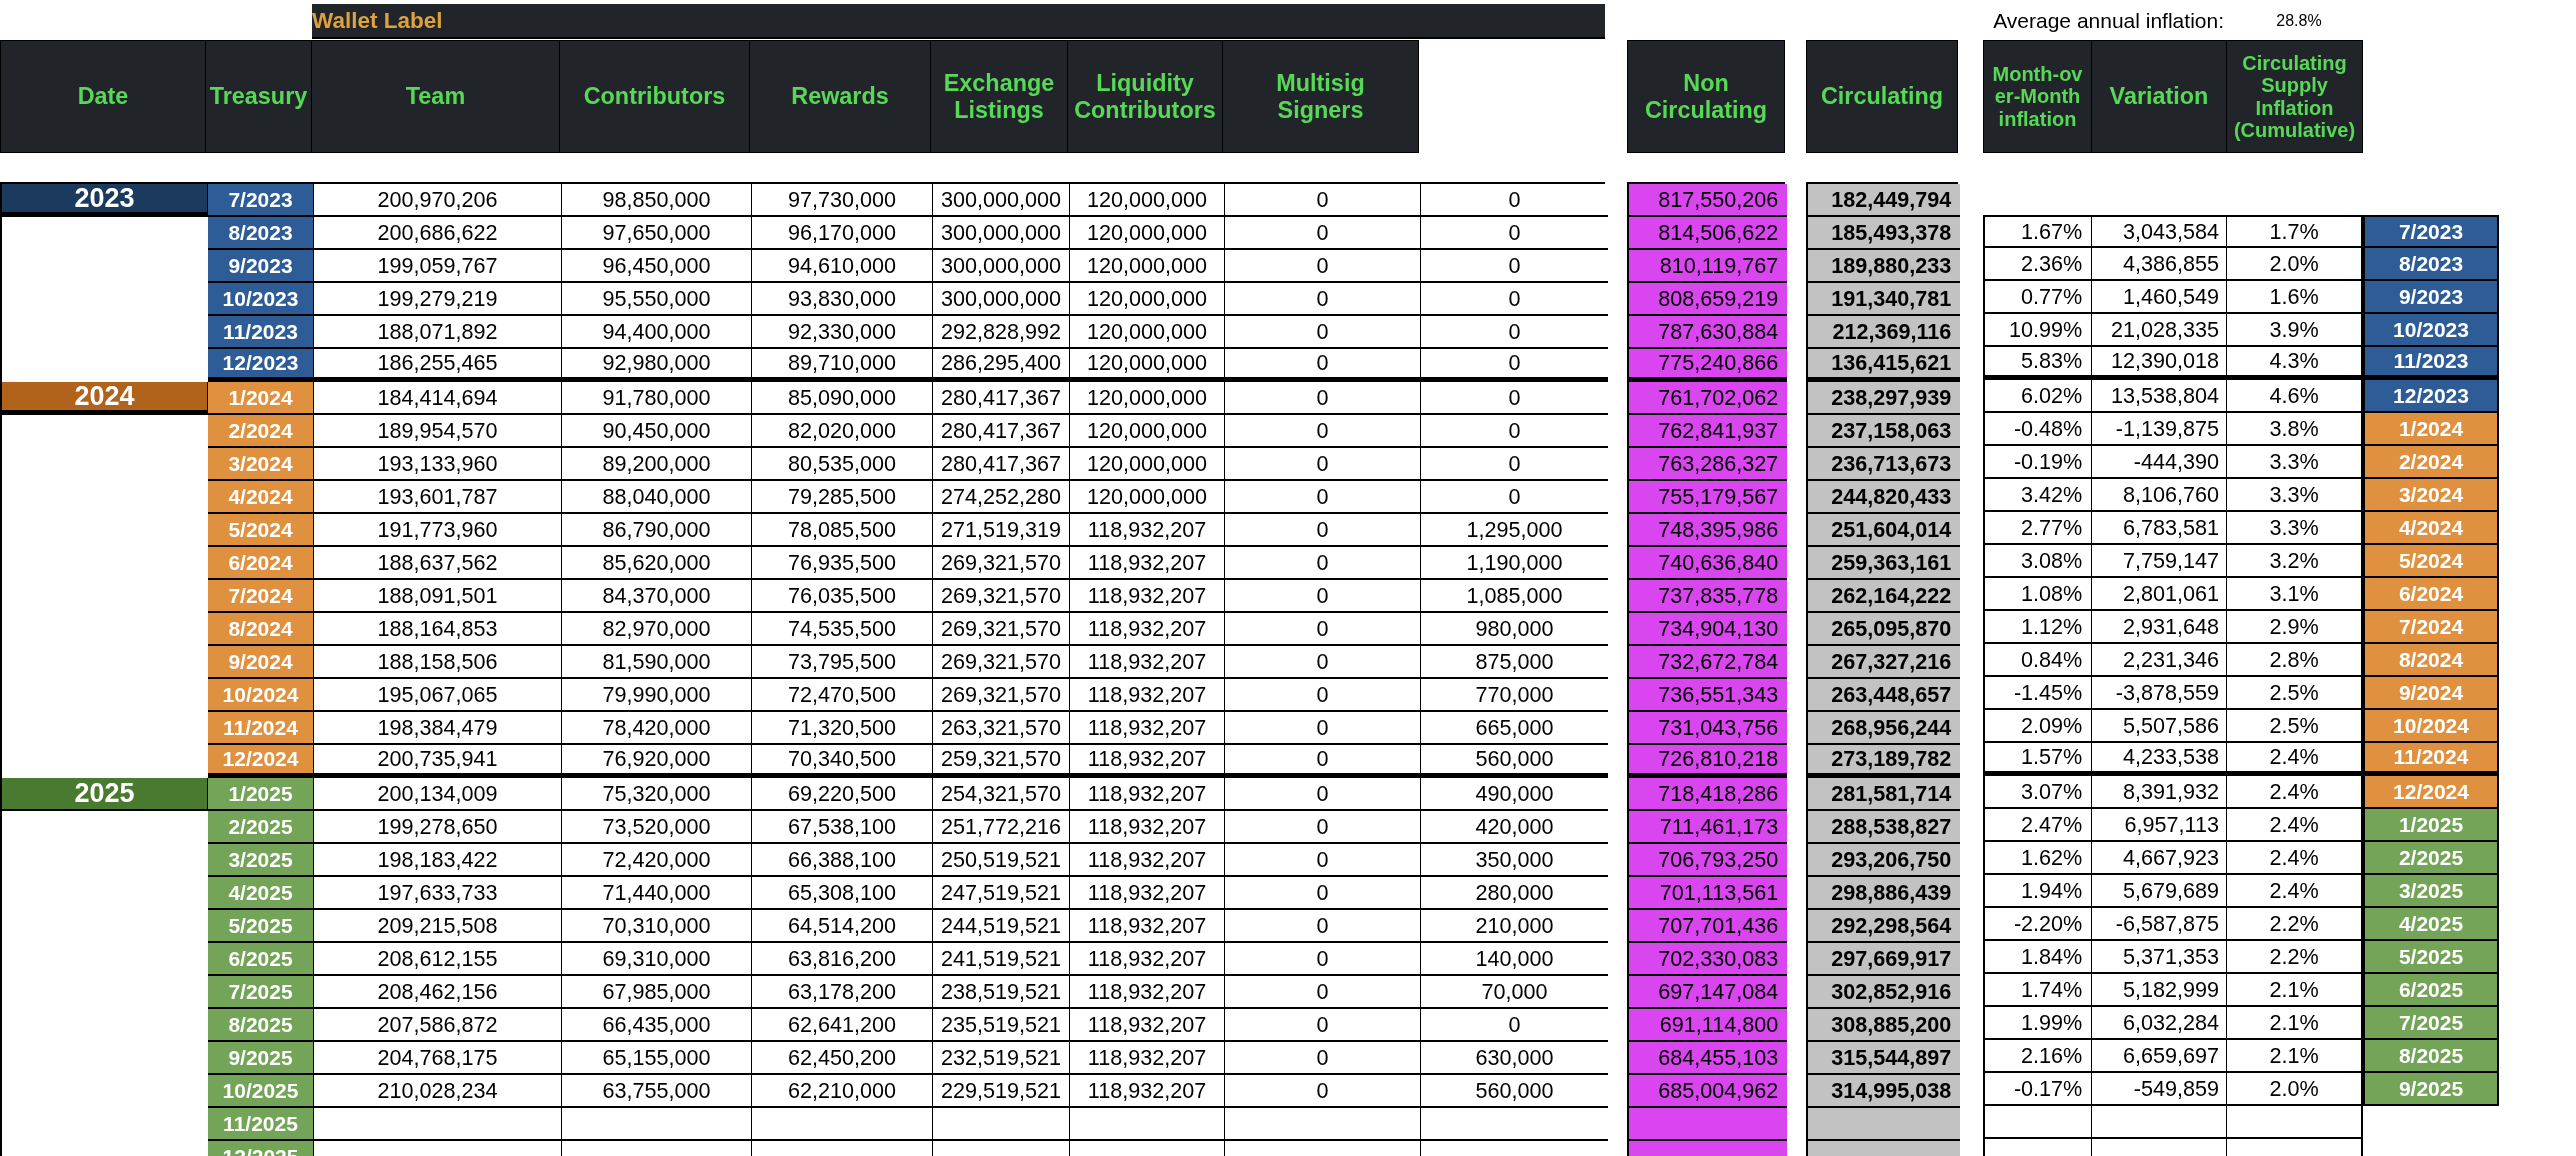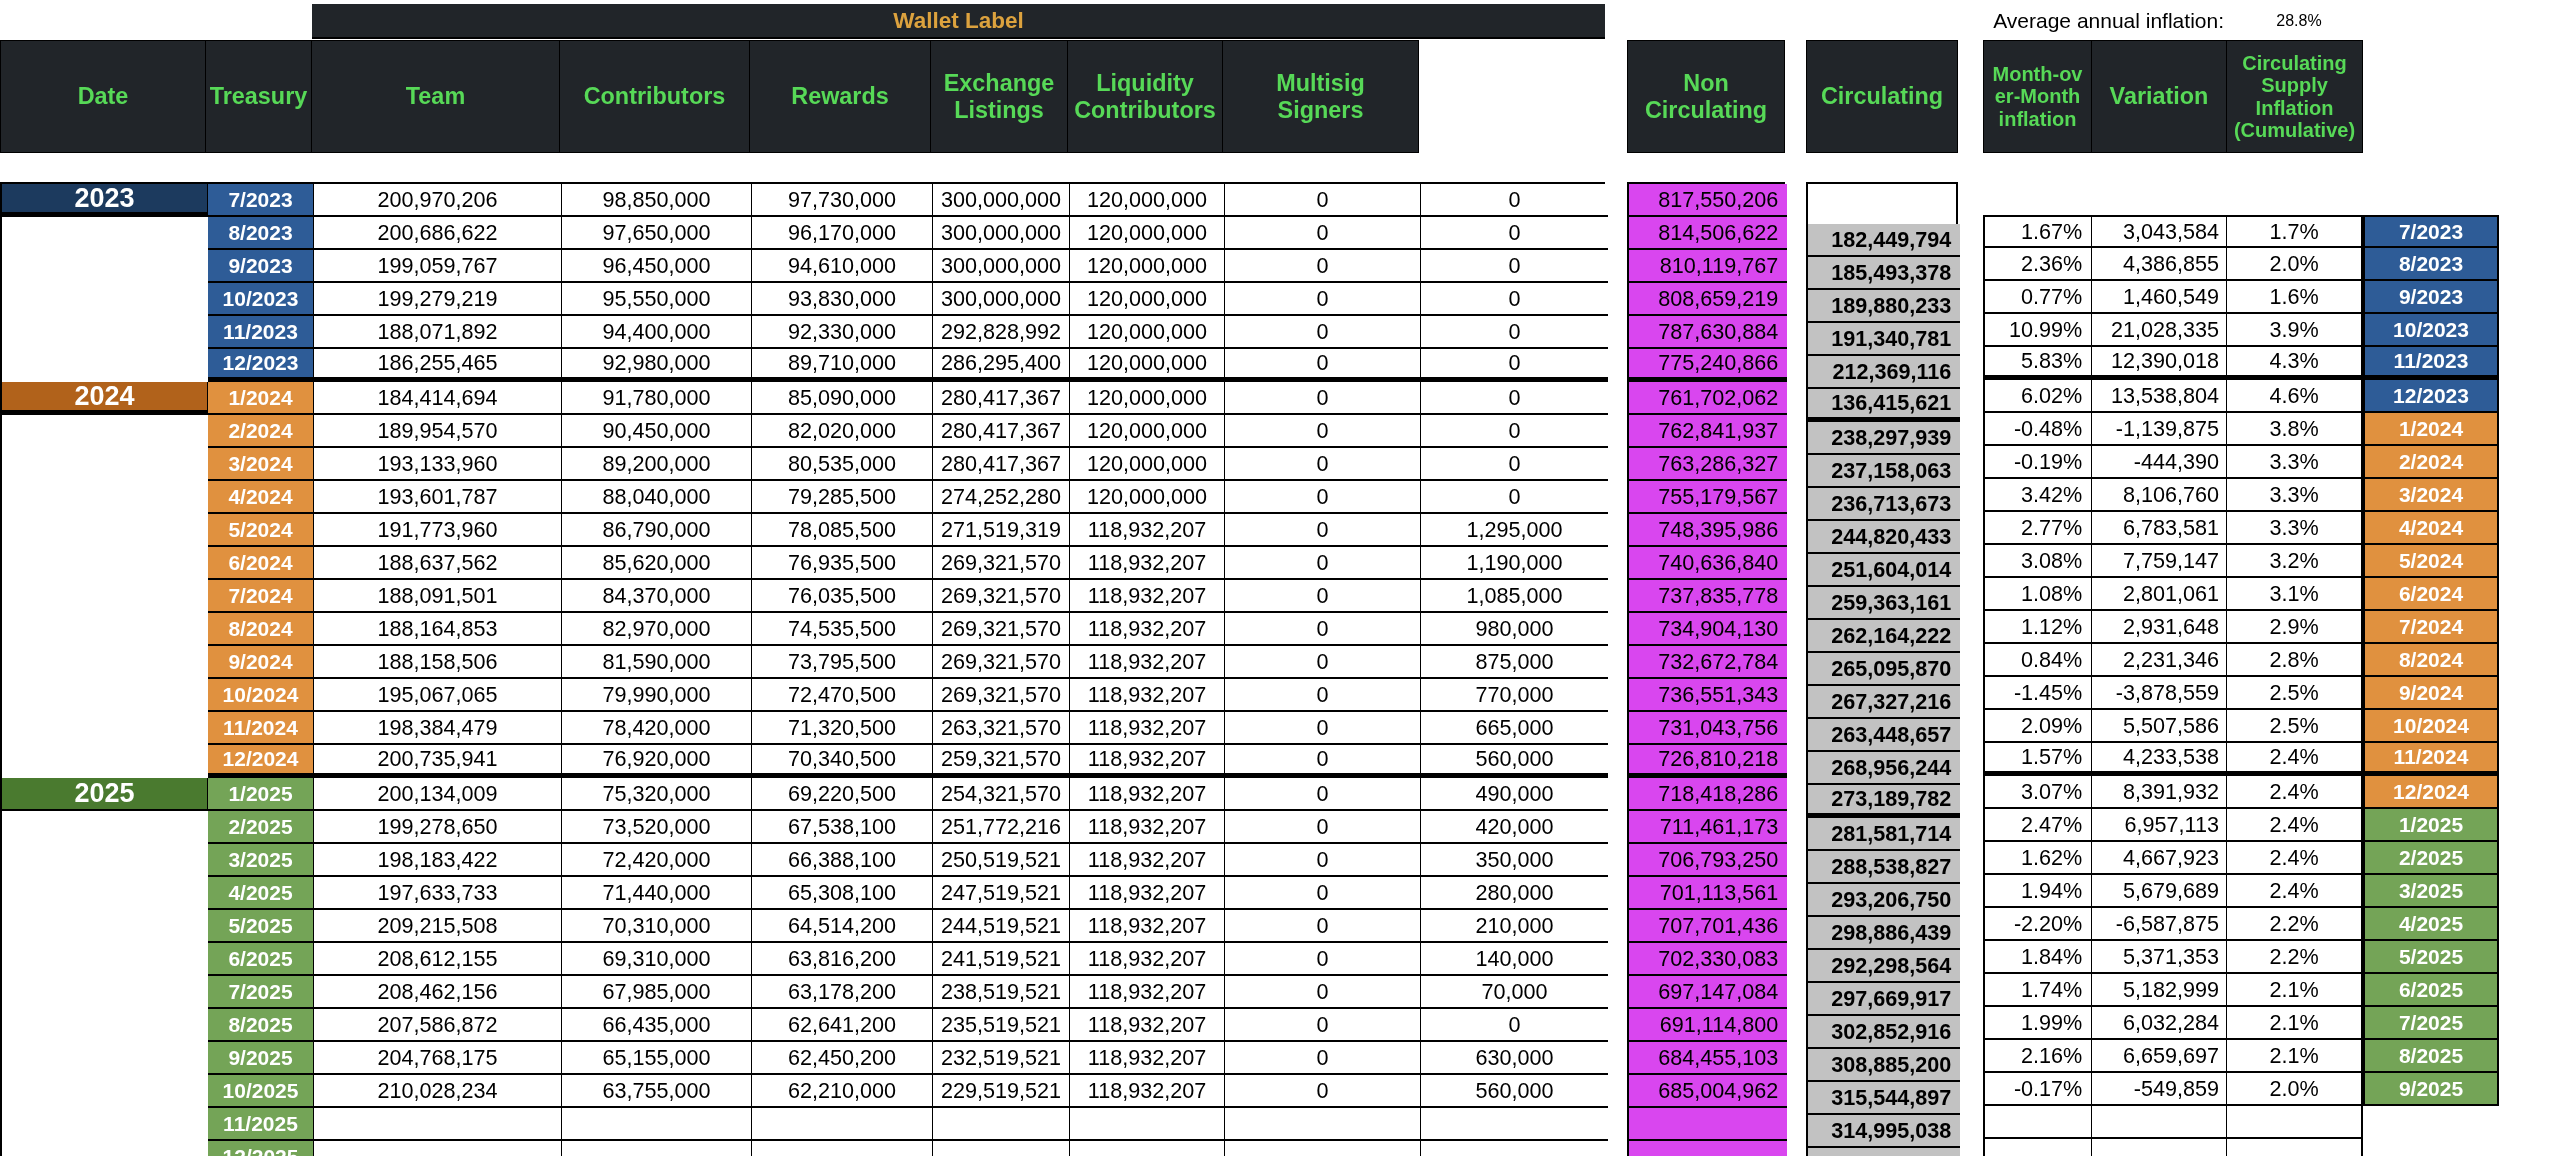--- a/index.html
+++ b/index.html
@@ -1,20 +1,20 @@
 <!DOCTYPE html>
 <html style="font-size:14px"><head>
 <meta charset="utf-8">
 <style>
   html,body{margin:0;padding:0;}
   body{width:2576px;height:1156px;position:relative;overflow:hidden;background:#fff;
        font-family:"Liberation Sans","DejaVu Sans",sans-serif;}
   
   #wallet-band{position:absolute;left:312px;top:4.3px;width:1293px;height:35px;background:#212529;
-       display:flex;align-items:center;justify-content:center;font-weight:bold;font-size:22.5px;
+       display:flex;align-items:center;justify-content:flex-start;font-weight:bold;font-size:22.5px;
        color:#dca23e;border-bottom:2.6px solid #000;box-sizing:border-box;}
   
   .hwrap{position:absolute;top:40px;height:113px;box-sizing:border-box;display:grid;}
   #left-header{left:0;width:1605px;grid-template-columns:206px 106px 248px 190px 181px 137px 155px 196px 187px;}
   #nonc-header{left:1627px;width:158px;grid-template-columns:158px;}
   #circ-header{left:1806px;width:152px;grid-template-columns:152px;}
   #infl-header{left:1983px;width:380px;grid-template-columns:109px 135px 136px;}
   .hcell{background:#212529;color:#57d957;font-weight:bold;font-size:23.4px;line-height:1.12;
        display:flex;align-items:center;justify-content:center;text-align:center;white-space:pre-line;
        box-sizing:border-box;border:1.7px solid #000;border-left:none;}
@@ -35,21 +35,21 @@
        border-top:2.6px solid #000;border-left:2.6px solid #000;border-right:2.6px solid #000;}
   #infl-data{left:1983px;width:380px;grid-template-columns:109px 135px 136px;}
   #fard-data{left:2363px;width:136px;grid-template-columns:136px;}
   .cell{box-sizing:border-box;height:33px;display:flex;align-items:center;justify-content:center;
        font-size:21.6px;color:#000;background:#fff;border-right:1.7px solid #000;border-bottom:2.6px solid #000;}
   .cell.ge{border-bottom-width:5.2px;}
   .cell.lastcol{border-right:none;}
   .year{color:#fff;font-weight:bold;font-size:27px;}
   .date{color:#fff;font-weight:bold;font-size:21px;}
   .ncell{background:#d946ef;justify-content:flex-end;padding-right:8.7px;border-right:none;}
-  .ccell{background:#c2c2c2;font-weight:bold;justify-content:flex-end;padding-right:8.7px;border-right:none;margin-top:40px;}
+  .ccell{background:#c2c2c2;font-weight:bold;justify-content:flex-end;padding-right:8.7px;border-right:none;}
   .icell.mom{justify-content:flex-end;padding-right:8.7px;border-left:2.6px solid #000;}
   .icell.var{justify-content:flex-end;padding-right:7px;}
   .icell.cum{border-right:2.6px solid #000;}
   .icell.top{border-top:2.6px solid #000;}
   .fcell{color:#fff;font-weight:bold;font-size:21px;border-left:2.6px solid #000;border-right:2.6px solid #000;}
   .fcell.top{border-top:2.6px solid #000;}
   .ghost{background:transparent;border:none;}
 </style>
 </head>
 <body>

